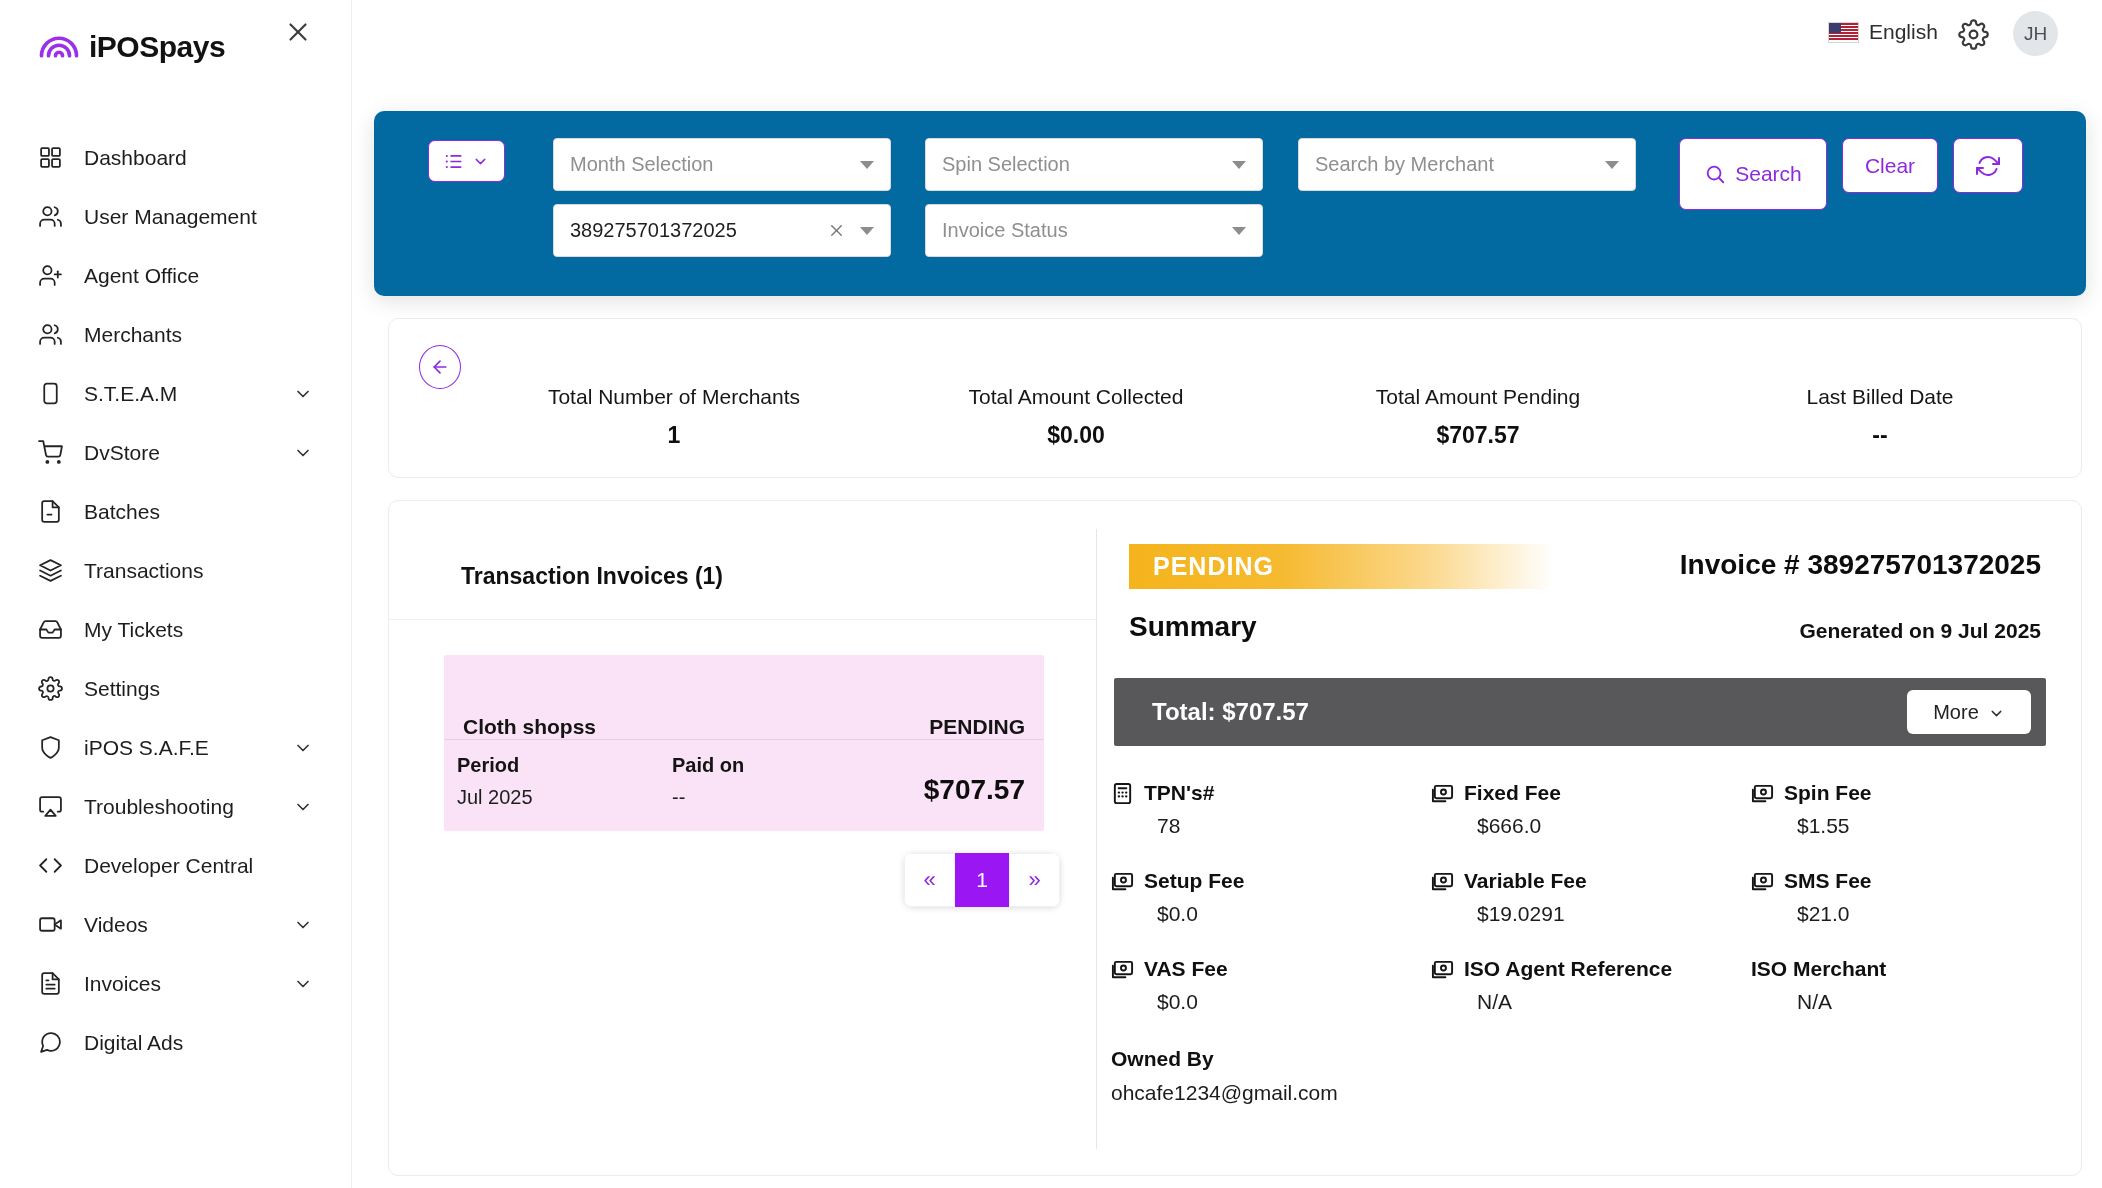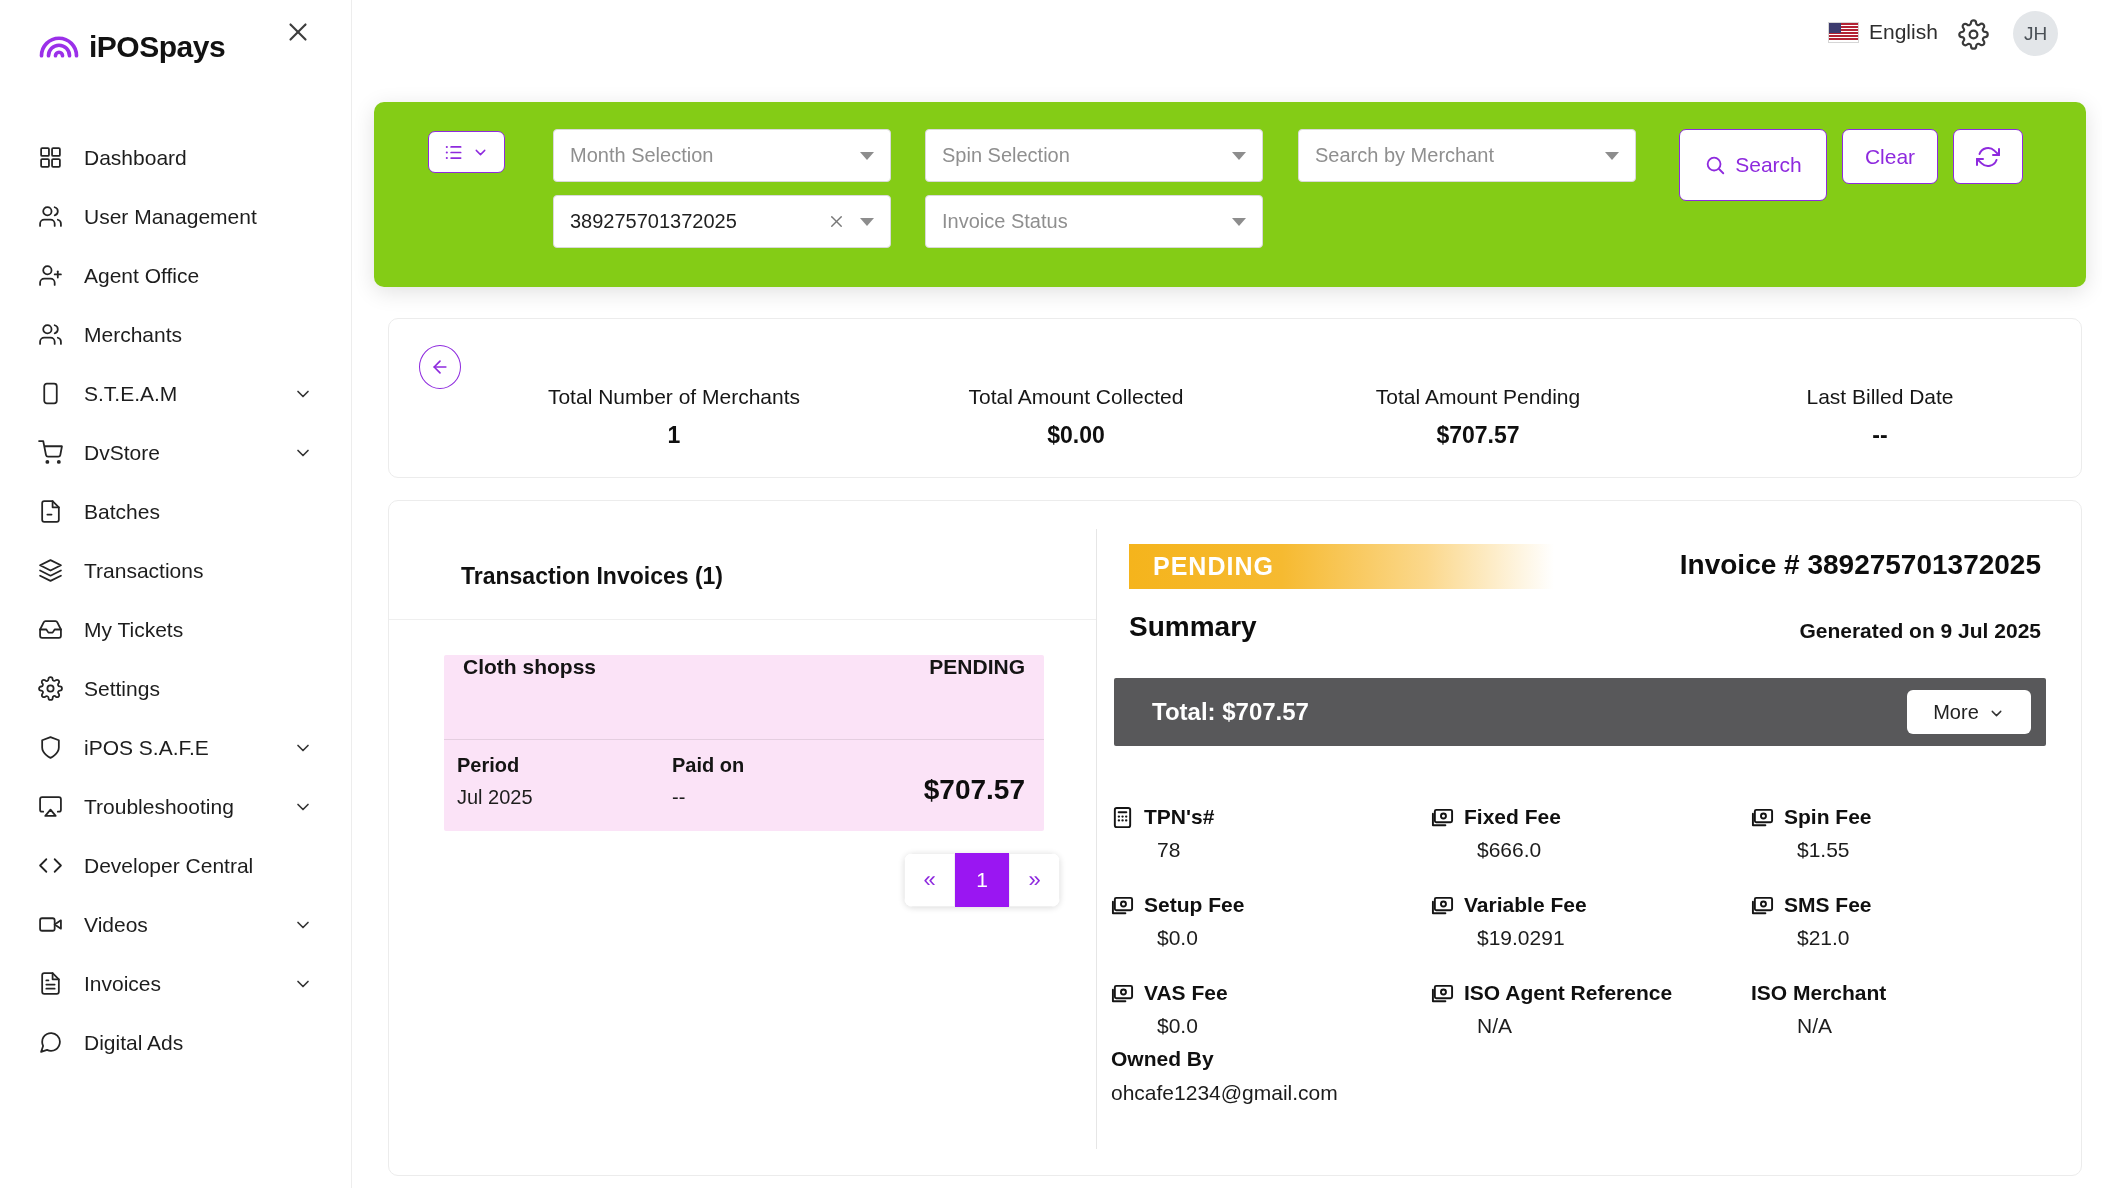--- a/index.html
+++ b/index.html
@@ -23,21 +23,21 @@
   
   .lang{position:absolute;left:1829px;top:20px;display:flex;align-items:center;gap:11px;cursor:pointer;}
   .flag{width:29px;height:19px;position:relative;background:repeating-linear-gradient(180deg,#b22234 0 1.6px,#fff 1.6px 3.1px);outline:1px solid #d6d6d6;}
   .flag::after{content:"";position:absolute;left:0;top:0;width:12px;height:10px;background:#3c3b6e;}
   .lang-label{font-size:21px;color:#2e2e2e;}
   .hdr-gear{position:absolute;left:1958px;top:19px;width:31px;height:31px;color:#3a3a3a;cursor:pointer;}
   .avatar{position:absolute;left:2013px;top:11px;width:45px;height:45px;border-radius:50%;background:#e3e6e9;
           display:flex;align-items:center;justify-content:center;font-size:19px;color:#4b5157;font-weight:500;cursor:pointer;}
 
   
-  .filter-card{position:absolute;left:374px;top:102px;width:1712px;height:185px;background:#84cc16;border-radius:10px;
+  .filter-card{position:absolute;left:374px;top:111px;width:1712px;height:185px;background:#0369a1;border-radius:10px;
                box-shadow:0 5px 22px rgba(0,0,0,0.12);}
   .btn-outline{display:flex;align-items:center;justify-content:center;gap:9px;border:1.5px solid var(--accent);
                border-radius:7px;color:var(--accent);background:#fff;cursor:pointer;box-sizing:border-box;}
   .filter-toggle{position:absolute;left:54px;top:29px;width:77px;height:42px;}
   .filter-toggle .ic{width:19px;height:19px;}
   .filter-toggle .ic2{width:17px;height:17px;}
   .select{position:absolute;height:53px;width:338px;border:1px solid #d9d9d9;border-radius:4px;background:#fff;
           display:flex;align-items:center;padding:0 16px;box-sizing:border-box;cursor:pointer;font-size:20px;}
   .select .ph{color:#8f8f8f;}
   .select .val{color:#1f1f1f;}
@@ -66,21 +66,21 @@
   .stat .s-value{font-size:23px;color:#0f0f0f;font-weight:700;margin-top:13px;}
 
   
   .main-card{position:absolute;left:388px;top:500px;width:1694px;height:676px;border:1px solid #ececec;border-radius:10px;background:#fff;box-sizing:border-box;}
   .v-divider{position:absolute;left:707px;top:28px;width:1px;height:620px;background:#e6e6e6;}
 
   .inv-title{position:absolute;left:72px;top:62px;font-size:23px;font-weight:700;color:#101010;}
   .h-divider{position:absolute;left:0;top:118px;width:707px;height:1px;background:#efefef;}
 
   .pink-card{position:absolute;left:55px;top:154px;width:600px;height:176px;background:#fbe3f7;border-radius:2px;box-sizing:border-box;cursor:pointer;}
-  .pc-row1{display:flex;align-items:flex-start;height:84px;padding:0 19px;border-bottom:1px solid rgba(0,0,0,0.09);gap:8px;}
+  .pc-row1{display:flex;align-items:flex-end;height:84px;padding:0 19px;border-bottom:1px solid rgba(0,0,0,0.09);gap:8px;}
   .pc-merchant{font-size:21px;font-weight:700;color:#141414;}
   .pc-status{margin-left:auto;font-size:21px;font-weight:700;color:#141414;}
   .pc-row2{display:flex;padding:14px 19px 0 13px;align-items:flex-start;justify-content:space-between;}
   .pc-col{width:215px;}
   .pc-lab{font-size:20px;font-weight:700;color:#141414;}
   .pc-val{font-size:20px;color:#1d1d1d;margin-top:9px;}
   .pc-amount{margin-left:auto;font-size:28px;font-weight:700;color:#0e0e0e;align-self:center;margin-top:16px;}
 
   .pagination{position:absolute;left:515px;top:352px;display:flex;height:54px;border-radius:9px;overflow:hidden;
               box-shadow:0 1px 6px rgba(0,0,0,0.14);}
@@ -96,21 +96,21 @@
   .summary-h{position:absolute;left:740px;top:110px;font-size:28px;font-weight:700;color:#0d0d0d;}
   .generated{position:absolute;right:40px;top:118px;font-size:21px;font-weight:700;color:#111;}
 
   .total-bar{position:absolute;left:725px;top:177px;width:932px;height:68px;background:#58585a;display:flex;align-items:center;border-radius:2px;}
   .total-label{padding-left:38px;color:#fff;font-size:24px;font-weight:700;}
   .more-btn{margin-left:auto;margin-right:15px;height:44px;width:124px;background:#fff;border-radius:6px;border:none;
             display:flex;align-items:center;justify-content:center;gap:9px;font-size:20px;color:#222;cursor:pointer;
             font-family:"Liberation Sans",sans-serif;}
   .more-btn .ic{width:17px;height:17px;color:#333;}
 
-  .fee-grid{position:absolute;left:722px;top:280px;display:grid;grid-template-columns:320px 320px 320px;grid-auto-rows:88px;margin-top:24px;}
+  .fee-grid{position:absolute;left:722px;top:280px;display:grid;grid-template-columns:320px 320px 320px;grid-auto-rows:88px;}
   .fee-label{display:flex;align-items:center;gap:10px;font-size:21px;font-weight:700;color:#101010;}
   .fee-icon{width:23px;height:23px;color:#141414;flex:none;}
   .fee-value{margin-top:9px;padding-left:46px;font-size:21px;color:#1c1c1c;}
   .no-icon .fee-value{padding-left:46px;}
 
   .owned{position:absolute;left:722px;top:546px;}
   .owned .o-label{font-size:21px;font-weight:700;color:#101010;}
   .owned .o-value{font-size:21px;color:#1c1c1c;margin-top:10px;}
 
   :root{--accent:#8e2ade;--pageActive:#9a16f2;}

